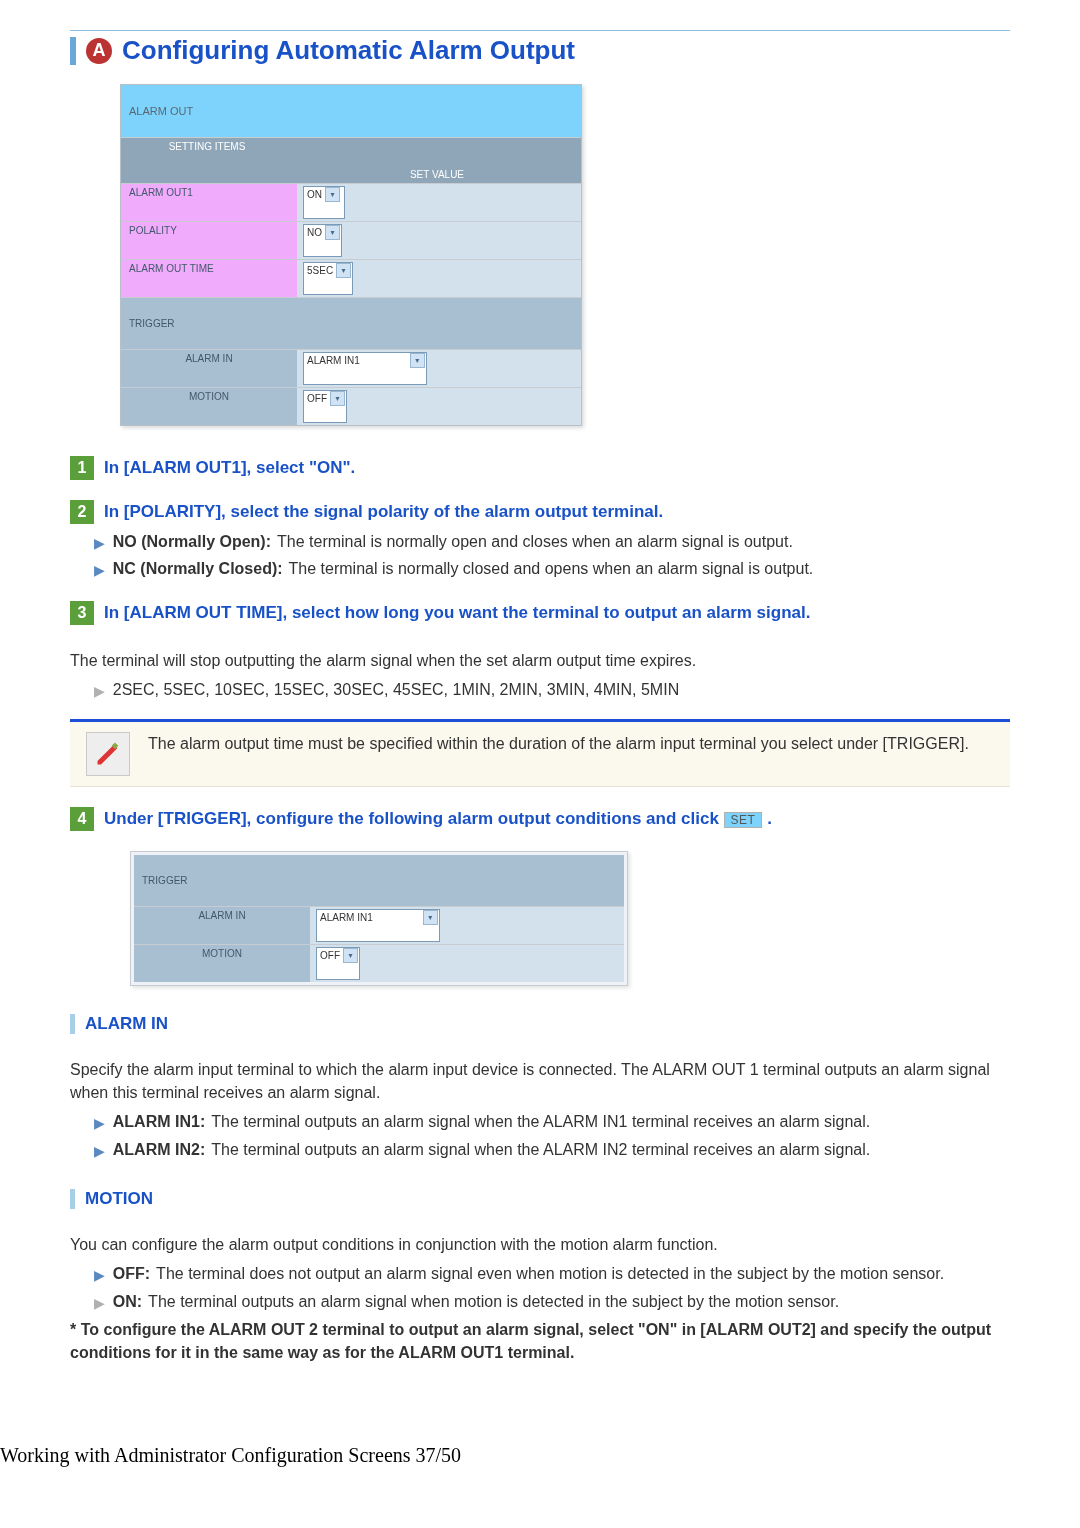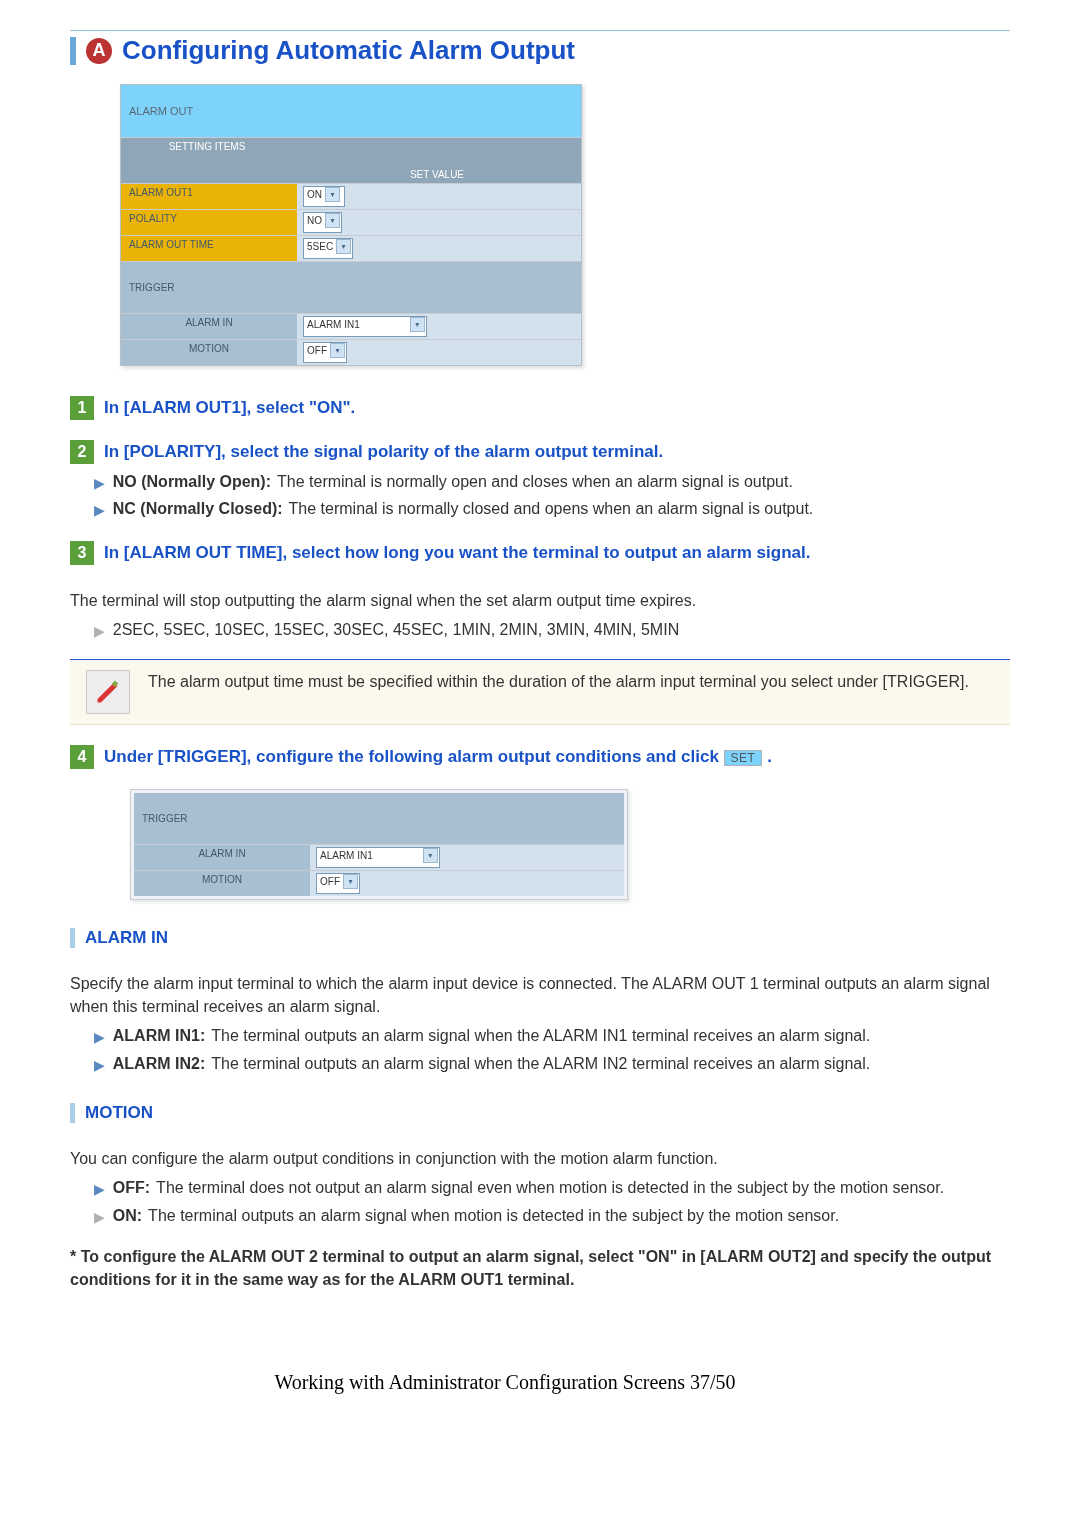--- a/index.html
+++ b/index.html
@@ -34,27 +34,27 @@
     width: 460px; font-size:11px;
     border:1px solid #b8c0c7;
     box-shadow: 2px 2px 4px rgba(0,0,0,0.15);
   }
   .ct-caption { background:#7dd3fc; padding:20px 8px; color:#5a6872; font-weight:normal; border-bottom:1px solid #c6ccd2; }
   .ct-header-row { display:flex; background:#8fa6b8; color:#fff; }
   .ct-h-left, .ct-h-right { padding:3px 6px; font-size:10px; }
   .ct-h-left { width:160px; text-align:center; }
   .ct-h-right { flex:1; text-align:center;margin-top:28px; }
   .ct-row { display:flex; border-top:1px solid #c6ccd2; }
-  .ct-label { width:160px; background:#eab308; color:#42586a; padding:3px 8px; font-size:10px; }
+  .ct-label { width:160px; background:#f0abfc; color:#42586a; padding:3px 8px; font-size:10px; }
   .ct-value { flex:1; background:#d3e1ec; padding:2px 6px; }
   .ct-subhead { background:#a8bfd1; padding:20px 8px; color:#42586a; border-top:1px solid #c6ccd2; font-size:10px;}
   .ct-sublabel { width:160px; background:#a8bfd1; color:#42586a; padding:3px 8px; text-align:center; font-size:10px; }
   .fake-select {
     display:inline-flex; align-items:center; background:#fff; border:1px solid #7a9ab5;
-    height:15px; padding:0 1px 4px 3px; font-size:10px; color:#333;
+    height:15px; padding:0 1px 16px 3px; font-size:10px; color:#333;
   }
   .fake-select .arrow {
     margin-left:3px; width:13px; height:13px; background:#cfe3f5; border:1px solid #9ab7d1;
     display:flex; align-items:center; justify-content:center; color:#4a6b8b; font-size:8px;
   }
   .wide { min-width:36px; }
   .wider { min-width:48px;gap:47px; }
   .step-row { display:flex; align-items:flex-start; margin-top:20px; }
   .step-badge {
     width:24px; height:24px; background:#5b9f3b; color:#fff; font-weight:bold;
@@ -62,21 +62,21 @@
     flex-shrink:0;
   }
   .step-text { color:#1952c7; font-weight:bold; font-size:17px; padding-top:2px; }
   .body-text { font-size:16px; color:#333; line-height:1.45; margin-top:24px; }
   .bullet-list { margin:6px 0 0 24px; }
   .bullet-row { display:flex; align-items:flex-start; margin:4px 0; font-size:16px; line-height:1.45;}
   .bullet-arrow { color:#5a89c0; margin-right:8px; font-size:14px; padding-top:3px;}
   .bullet-arrow.gray { color:#b0b0b0; }
   .bullet-label { font-weight:bold; margin-right:6px;}
   .note-box {
-    display:flex; margin:18px 0 0 0; background:#fbf9ee; border-top:1px solid #1d4ed8; border-bottom:1px solid #e7e3d0;
+    display:flex; margin:18px 0 0 0; background:#fbf9ee; border-top:3px solid #1d4ed8; border-bottom:1px solid #e7e3d0;
     padding:10px 16px; align-items:flex-start;
   }
   .note-icon {
     width:42px; height:42px; background:#eee; border:1px solid #c9c9c9; margin-right:18px;
     display:flex; align-items:center; justify-content:center; flex-shrink:0;
   }
   .note-icon svg { width:28px; height:28px; }
   .note-text { font-size:16px; line-height:1.45; color:#333; }
   .set-button {
     display:inline-block; background:#7dd3fc; border:1px solid #b0b0b0;
@@ -87,23 +87,23 @@
     margin: 20px 0 0 60px;
     width: 490px; font-size:11px;
     border:1px solid #c6ccd2;
     box-shadow: 2px 2px 4px rgba(0,0,0,0.12);
     background:#eef2f6;
     padding:3px;
   }
   .sub-section-row { display:flex; align-items:center; margin-top:28px; }
   .sub-bar { width:5px; height:20px; background:#a9cfe8; margin-right:10px; }
   .sub-title { color:#1952c7; font-weight:bold; font-size:17px; }
-  .footnote { font-weight:bold; font-size:16px; margin-top:18px; line-height:1.45; }
+  .footnote { font-weight:bold; font-size:16px; margin-top:5px; line-height:1.45; }
   .page-footer {
-    text-align:center; padding: 40px 70px 30px 0; font-family: "Times New Roman", serif;
+    text-align:left; padding: 40px 70px 30px 0; font-family: "Times New Roman", serif;
     font-size:20px; color:#000;
   }
 </style>
 </head>
 <body>
 
 <div class="page">
   <div class="top-rule"></div>
   <div class="section-title-row">
     <div class="bluebar"></div>

